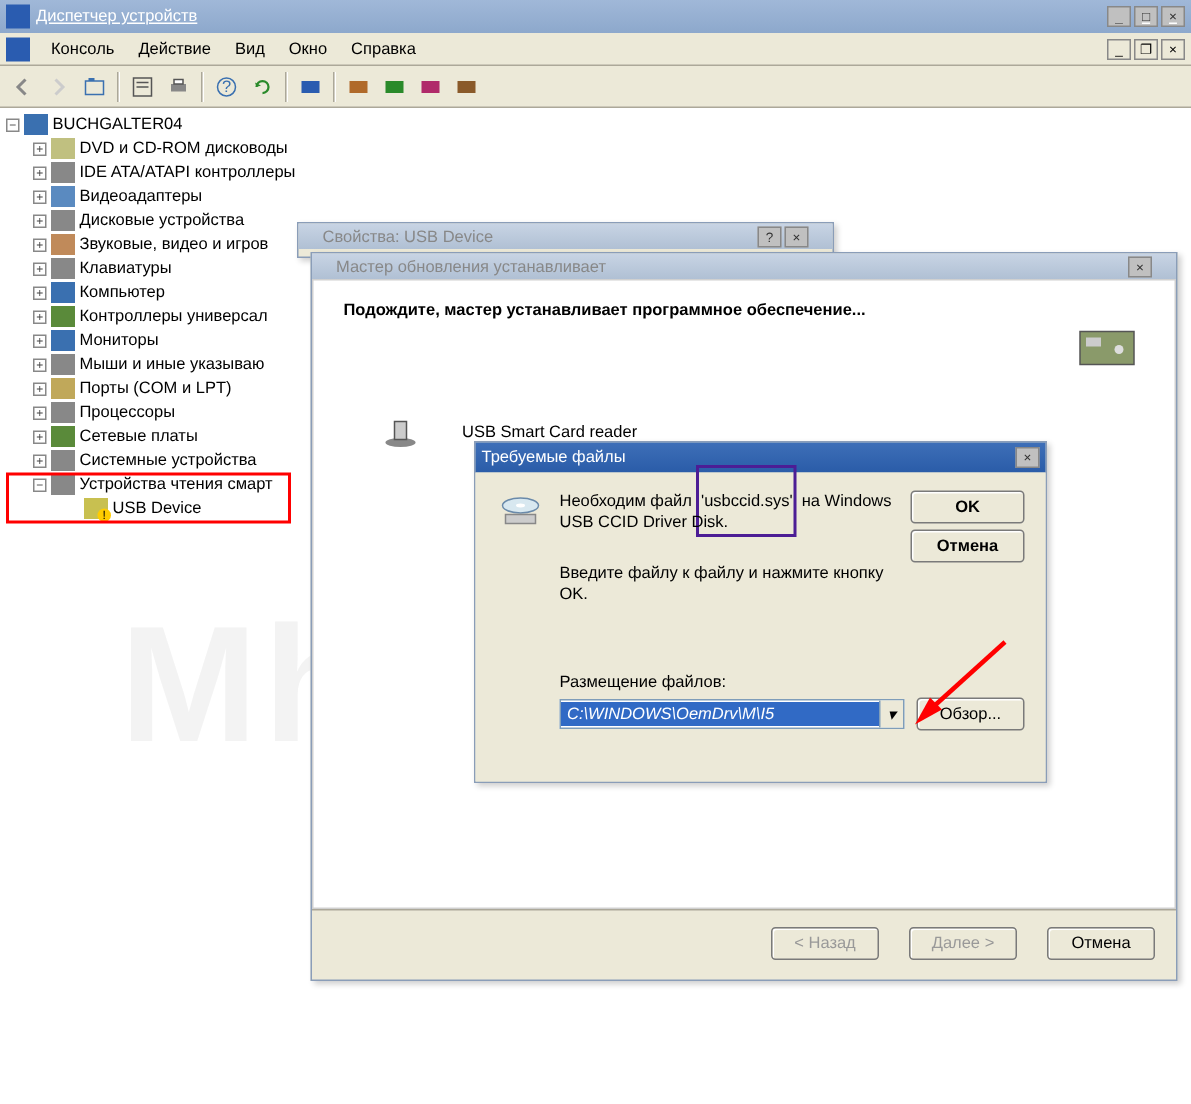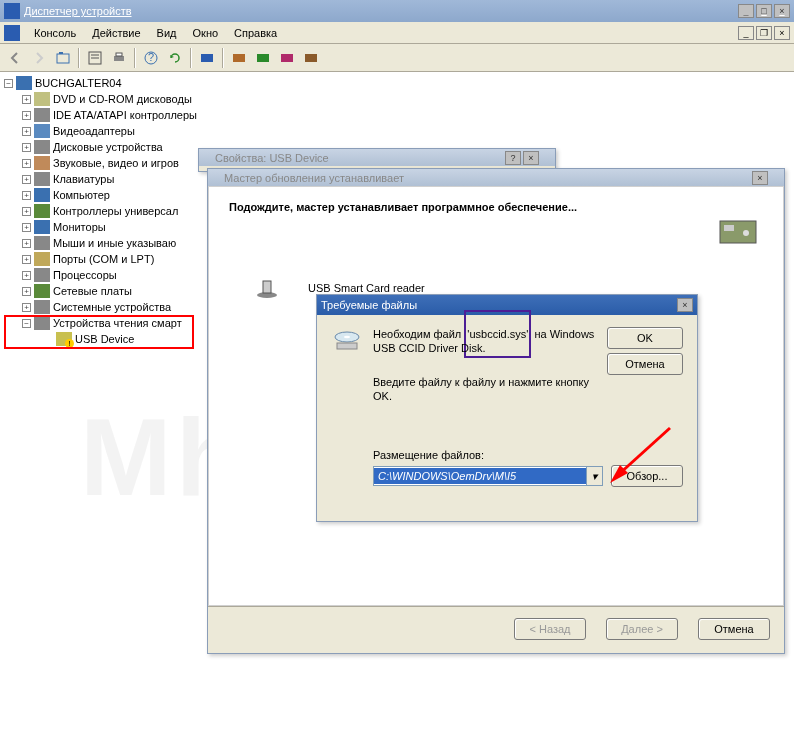--- a/index.html
+++ b/index.html
@@ -46,21 +46,21 @@
 .wizard-bigicon { position: absolute; right: 24px; top: 44px; width: 44px; height: 36px; }
 .wizard-footer { height: 44px; background: #ece9d8; display: flex; align-items: center; justify-content: flex-end; gap: 20px; padding: 0 14px; border-top: 1px solid #aca899; }
 
 .button { min-width: 72px; height: 22px; background: #ece9d8; border: 1px solid #7a7a7a; border-radius: 3px; padding: 0 10px; display: inline-flex; align-items: center; justify-content: center; cursor: pointer; box-shadow: inset 1px 1px 0 #fff; }
 .button.disabled { color: #999; cursor: default; }
 
 .req { position: absolute; left: 318px; top: 295px; width: 380px; height: 226px; z-index: 20; }
 .req-body { padding: 12px 14px; background: #ece9d8; height: calc(100% - 20px); }
 .req-row { display: flex; align-items: flex-start; gap: 10px; margin-bottom: 10px; }
 .req-text { flex: 1; line-height: 14px; }
-.req-btns { display: flex; flex-direction: column; gap: 4px; }
+.req-btns { display: flex; flex-direction: column; gap: 4px; font-weight: bold; }
 .dropdown { width: 258px; height: 20px; border: 1px solid #7f9db9; background: #fff; display: flex; align-items: center; font-style: italic; }
 .dropdown .ddtext { flex: 1; background: #316ac5; color: #fff; padding: 2px 4px; }
 .dropdown .ddarrow { width: 16px; height: 18px; background: #ece9d8; border-left: 1px solid #7f9db9; display: flex; align-items: center; justify-content: center; cursor: pointer; }
 
 .disk-icon { width: 32px; height: 24px; }
 
 .arrow { position: absolute; z-index: 30; }
 
 .watermark { position: absolute; left: 80px; top: 320px; font-size: 110px; color: rgba(200,200,200,0.22); font-weight: bold; letter-spacing: 4px; z-index: 0; font-family: Arial; }
 

